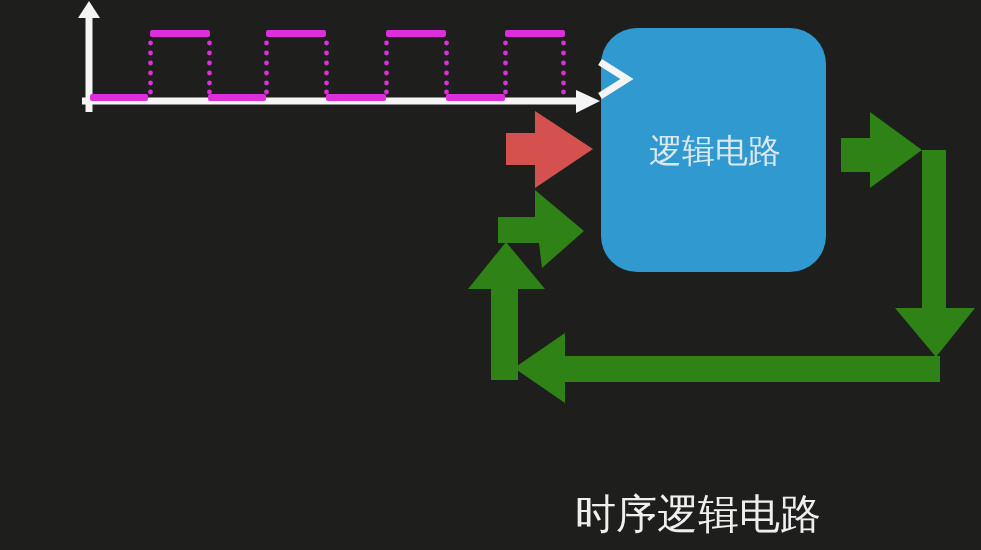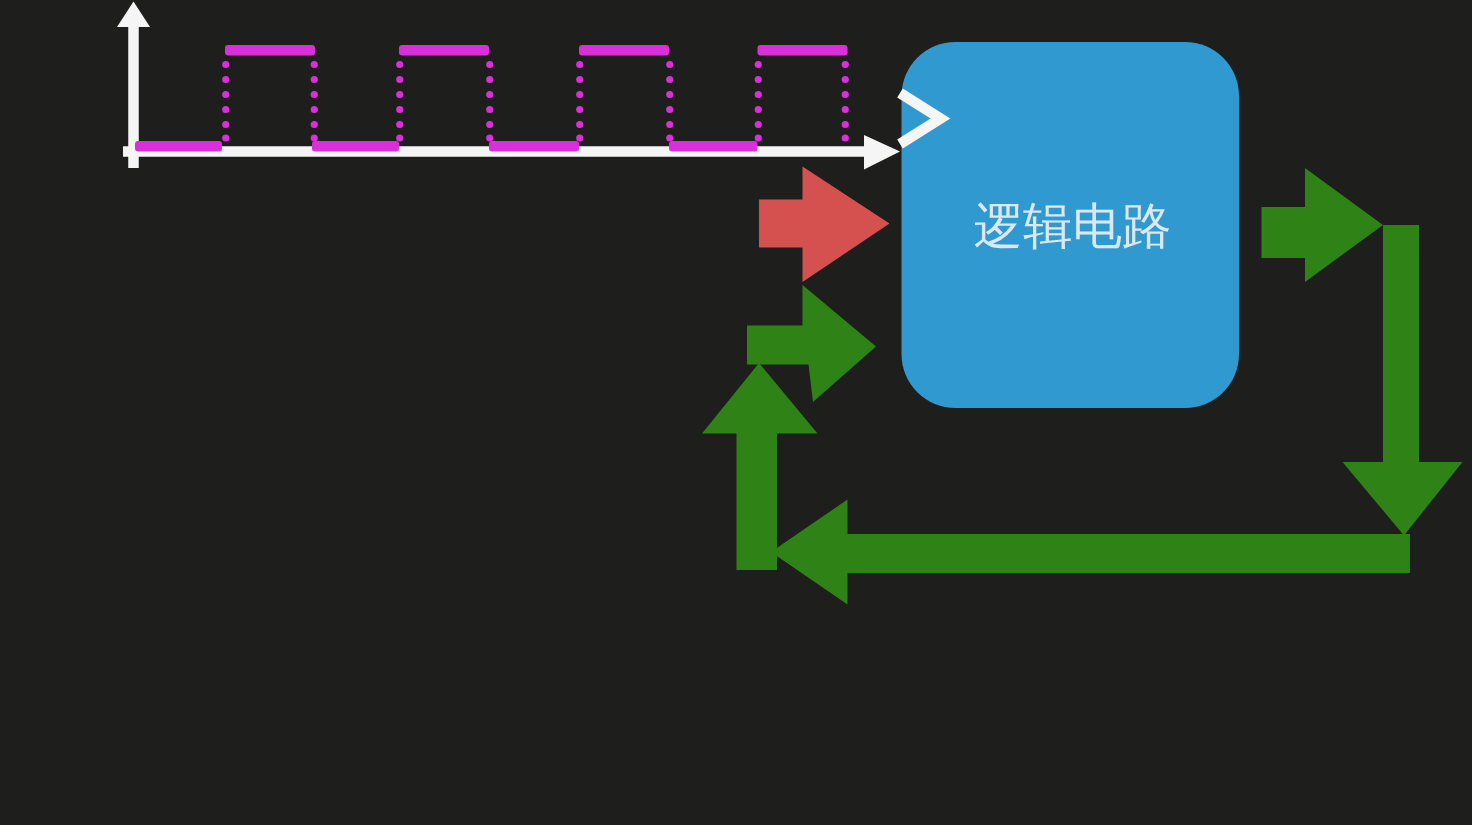--- a/index.html
+++ b/index.html
@@ -109,13 +109,14 @@
     <g>
       <polygon class="green-shape" points="793,138 822,138 822,112 874,150 822,188 822,172 793,172"></polygon>
       <rect class="green-shape" x="874" y="150" width="24" height="158"></rect>
       <polygon class="green-shape" points="847,308 927,308 888,357"></polygon>
       <polygon class="green-shape" points="517,333 517,356 892,356 892,382 517,382 517,403 466,368"></polygon>
       <polygon class="green-shape" points="420,289 458,242 497,289 470,289 470,380 443,380 443,289"></polygon>
       <polygon class="green-shape" points="450,217 487,217 487,190 536,231 494,268 491,243 450,243"></polygon>
     </g>
   </svg>
 
+  <div class="title">时序逻辑电路</div>
 </div>
 
 </body></html>

